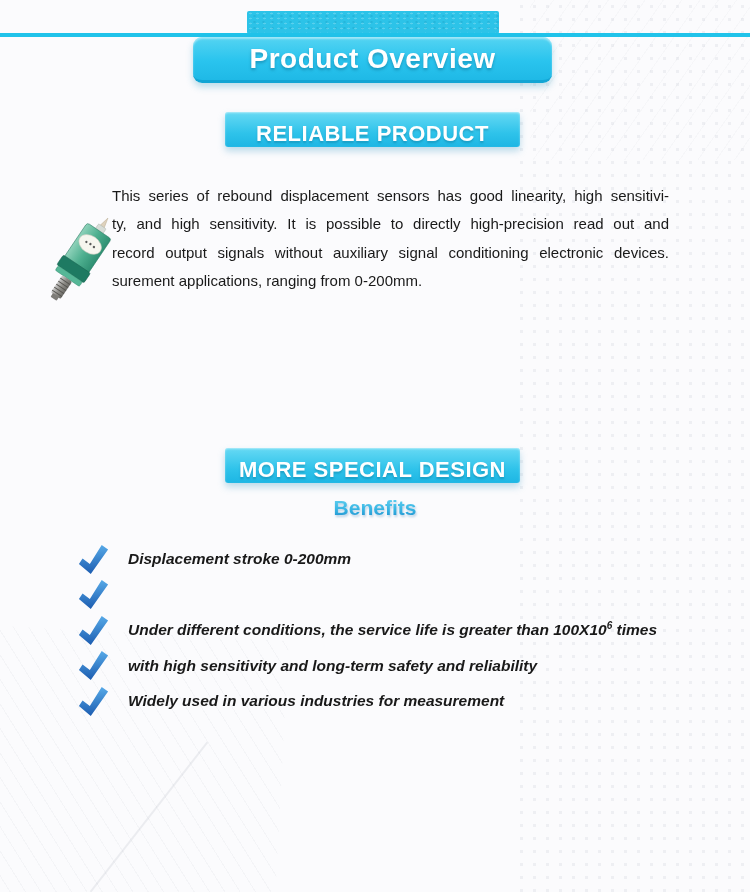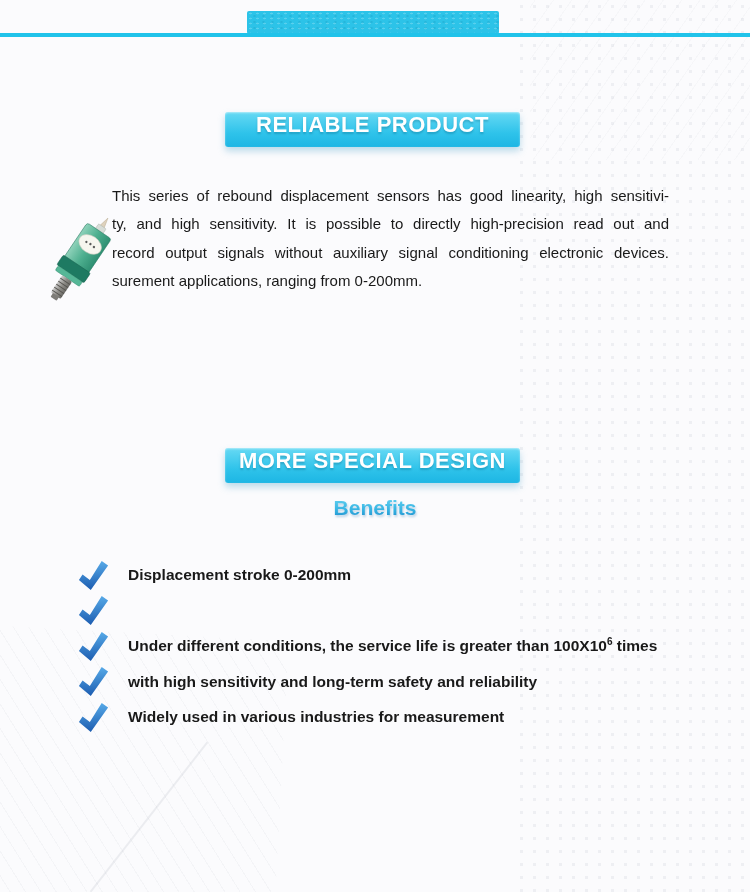--- a/index.html
+++ b/index.html
@@ -58,21 +58,21 @@
   .main-banner span{
     color:#fff;font-size:28px;font-weight:bold;letter-spacing:.5px;
     text-shadow:0 2px 3px rgba(0,70,100,.35);
   }
   
   .sub-banner{
     position:absolute;left:225px;width:295px;height:35px;
     background:linear-gradient(180deg,#66d9f4 0%,#2fc3ea 60%,#1db6e4 100%);
     border-radius:3px;
     box-shadow:0 4px 7px rgba(90,170,205,.40), inset 0 1px 2px rgba(255,255,255,.5);
-    display:flex;align-items:flex-start;justify-content:center;
+    display:flex;align-items:flex-end;justify-content:center;
   }
   .sub-banner span{
     color:#fff;font-size:22px;font-weight:bold;letter-spacing:.5px;
     text-shadow:0 2px 2px rgba(0,90,120,.30);
   }
   .banner-reliable{top:112px;}
   .banner-design{top:448px;}
   
   .para{
     position:absolute;left:112px;top:182px;width:557px;
@@ -83,21 +83,21 @@
   
   .sensor-img{position:absolute;left:40px;top:208px;width:82px;height:100px;}
   
   .benefits-title{
     position:absolute;left:0;top:496px;width:750px;text-align:center;
     font-size:21px;font-weight:bold;
     background:linear-gradient(180deg,#6ad5f2 0%,#34b2e2 60%,#1b85c7 100%);
     -webkit-background-clip:text;background-clip:text;color:transparent;
     filter:drop-shadow(1px 2px 1px rgba(90,150,195,.40));
   }
-  .benefit-list{position:absolute;left:78px;top:560px;}
+  .benefit-list{position:absolute;left:78px;top:544px;font-style:italic;}
   .benefit-row{display:flex;align-items:center;height:30px;margin-bottom:5.5px;}
   .check{width:31px;height:31px;flex:0 0 31px;}
   .benefit-text{
     margin-left:19px;color:#191919;font-size:15.5px;font-weight:bold;
     white-space:nowrap;
   }
   .benefit-text sup{font-size:10px;}
   .hidden-defs{position:absolute;width:0;height:0;}
 </style>
 </head>
@@ -124,20 +124,23 @@
     </defs>
   </svg>
 
   <div class="dot-grid"></div>
   <div class="diag-tr"></div>
   <div class="diag-bl"></div>
   <div class="diag-line"></div>
 
   <div class="texture-bar"></div>
   <div class="top-line"></div>
+  <div class="main-banner">
+    <span>Product Overview</span>
+  </div>
 
   <div class="sub-banner banner-reliable">
     <span>RELIABLE PRODUCT</span>
   </div>
 
   <svg class="sensor-img" viewBox="0 0 90 110">
     <g transform="rotate(34 45 55)">
 
       <polygon points="45,2 48,15 42,15" fill="#ded2bd" stroke="#b9ab92" stroke-width="0.5"></polygon>
       <rect x="40" y="13" width="10" height="7" rx="1" fill="#d8ddd8" stroke="#aab4ac" stroke-width="0.5"></rect>

